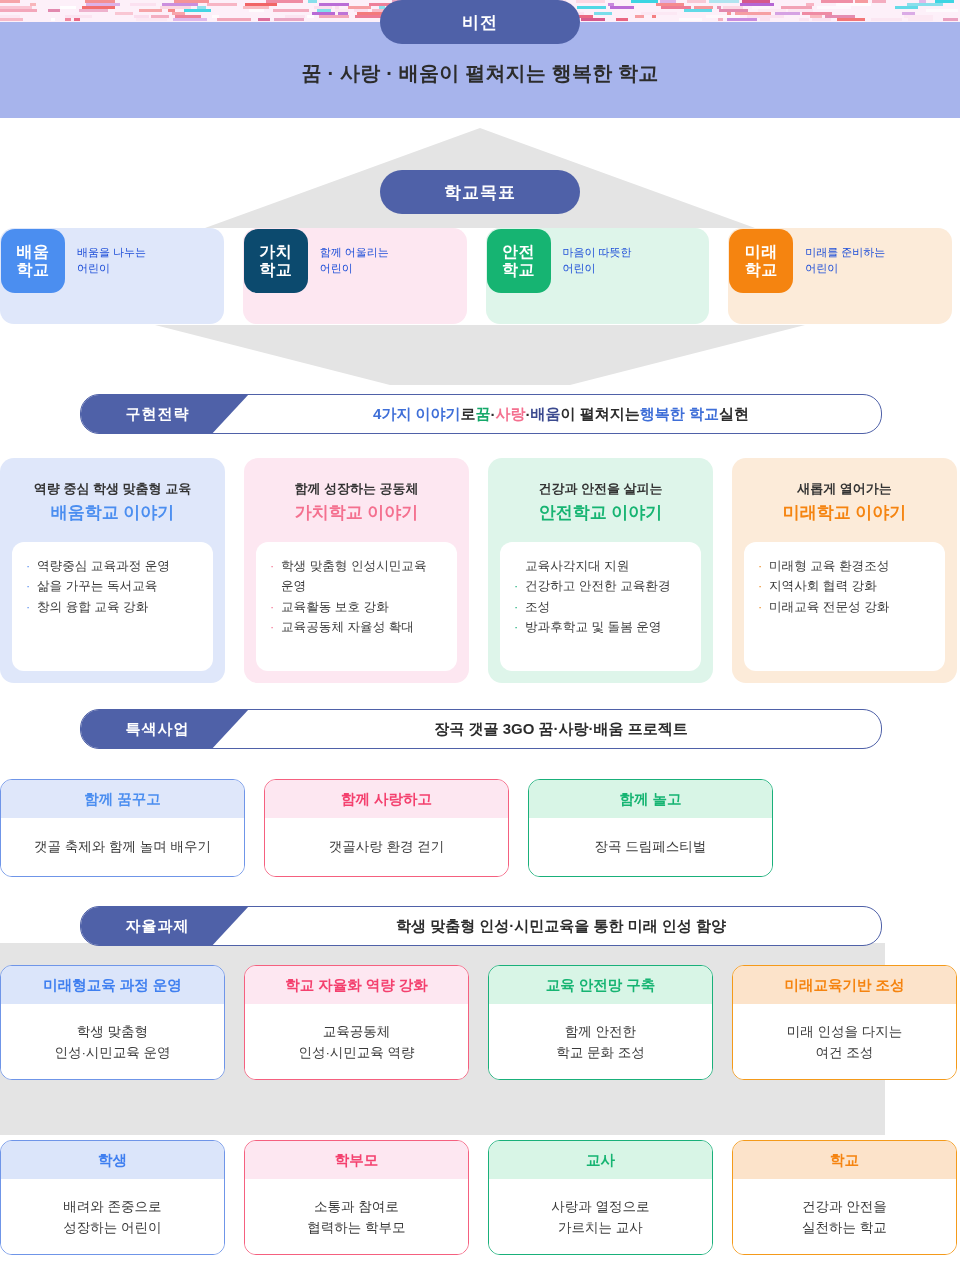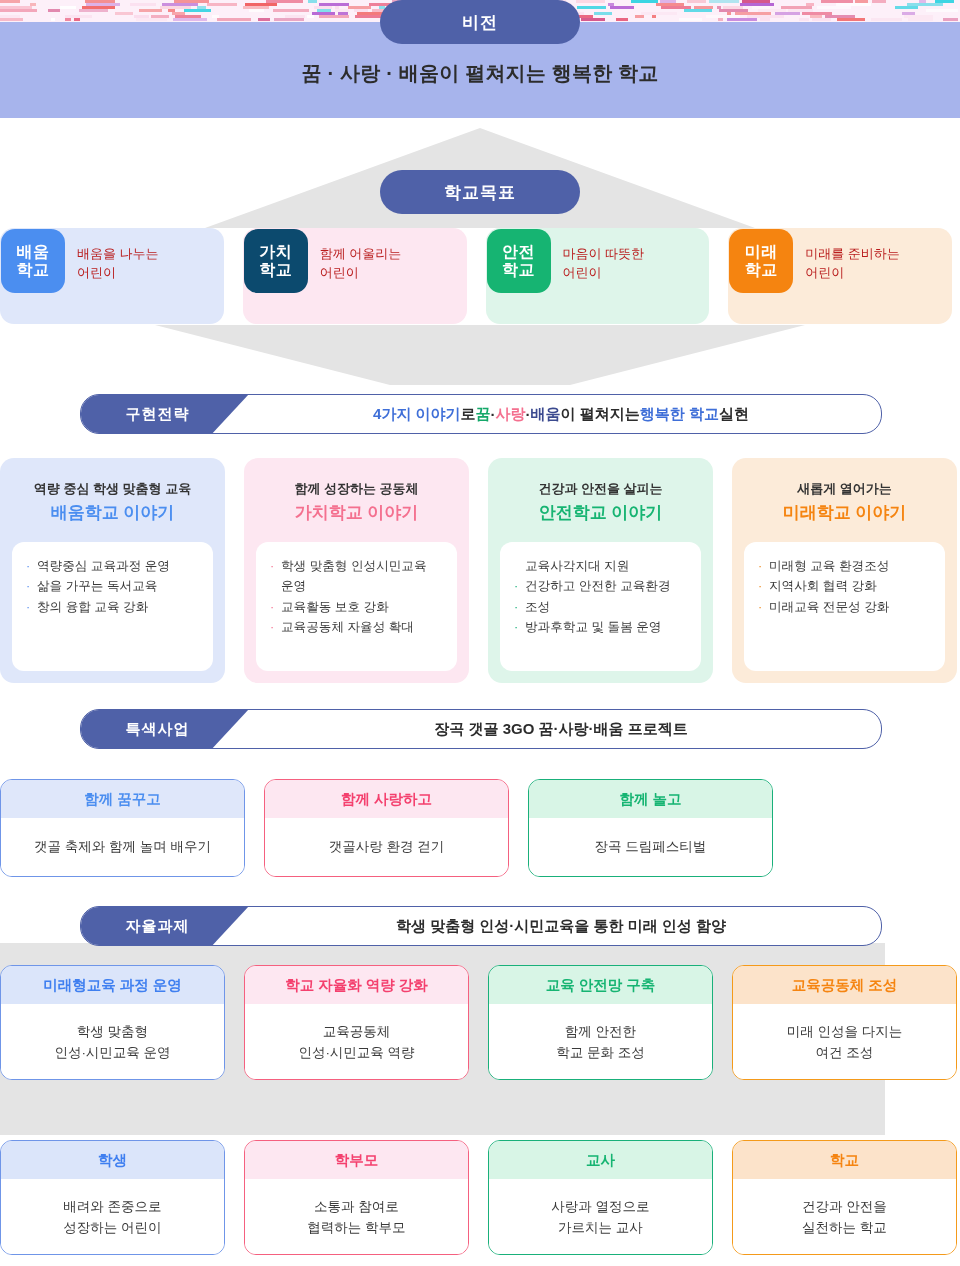--- a/index.html
+++ b/index.html
@@ -70,21 +70,21 @@
   .goal:last-child{margin-right:8px;}
   .goal-badge{
     width:64px;height:64px;margin:1px 0 0 1px;flex:0 0 64px;
     border-radius:14px;
     color:#fff;font-size:16px;font-weight:bold;line-height:1.12;
     display:flex;flex-direction:column;align-items:center;justify-content:center;
     letter-spacing:0.5px;
   }
   .goal-desc{
     padding:17px 0 0 12px;
-    font-size:13px;line-height:1.45;color:#b91c1c;
+    font-size:11px;line-height:1.45;color:#1d4ed8;
   }
 
   
   .banner{
     position:absolute;height:38px;left:80px;width:800px;
     border:1.6px solid #4f61a8;
     border-radius:19px;
     background:#ffffff;
     overflow:hidden;
   }
@@ -512,21 +512,21 @@
       <div class="card2" style="width: 225px; height: 115px; border-color: rgb(25, 176, 122); margin-right: 19px;">
         <div class="card2-head" style="background:#d8f5e6;color:#16b472">교육 안전망 구축</div>
         <div class="card2-body" style="height:77px">
           <div>
             <div>함께 안전한</div>
             <div>학교 문화 조성</div>
           </div>
         </div>
       </div>
       <div class="card2" style="width: 225px; height: 115px; border-color: rgb(244, 154, 26); margin-right: 0px;">
-        <div class="card2-head" style="background:#fce3ca;color:#f58410">교육공동체 조성</div>
+        <div class="card2-head" style="background:#fce3ca;color:#f58410">미래교육기반 조성</div>
         <div class="card2-body" style="height:77px">
           <div>
             <div>미래 인성을 다지는</div>
             <div>여건 조성</div>
           </div>
         </div>
       </div>
     </div>
 
   <div class="cards4" style="top:1140px;height:115px;" id="actor-cards">

